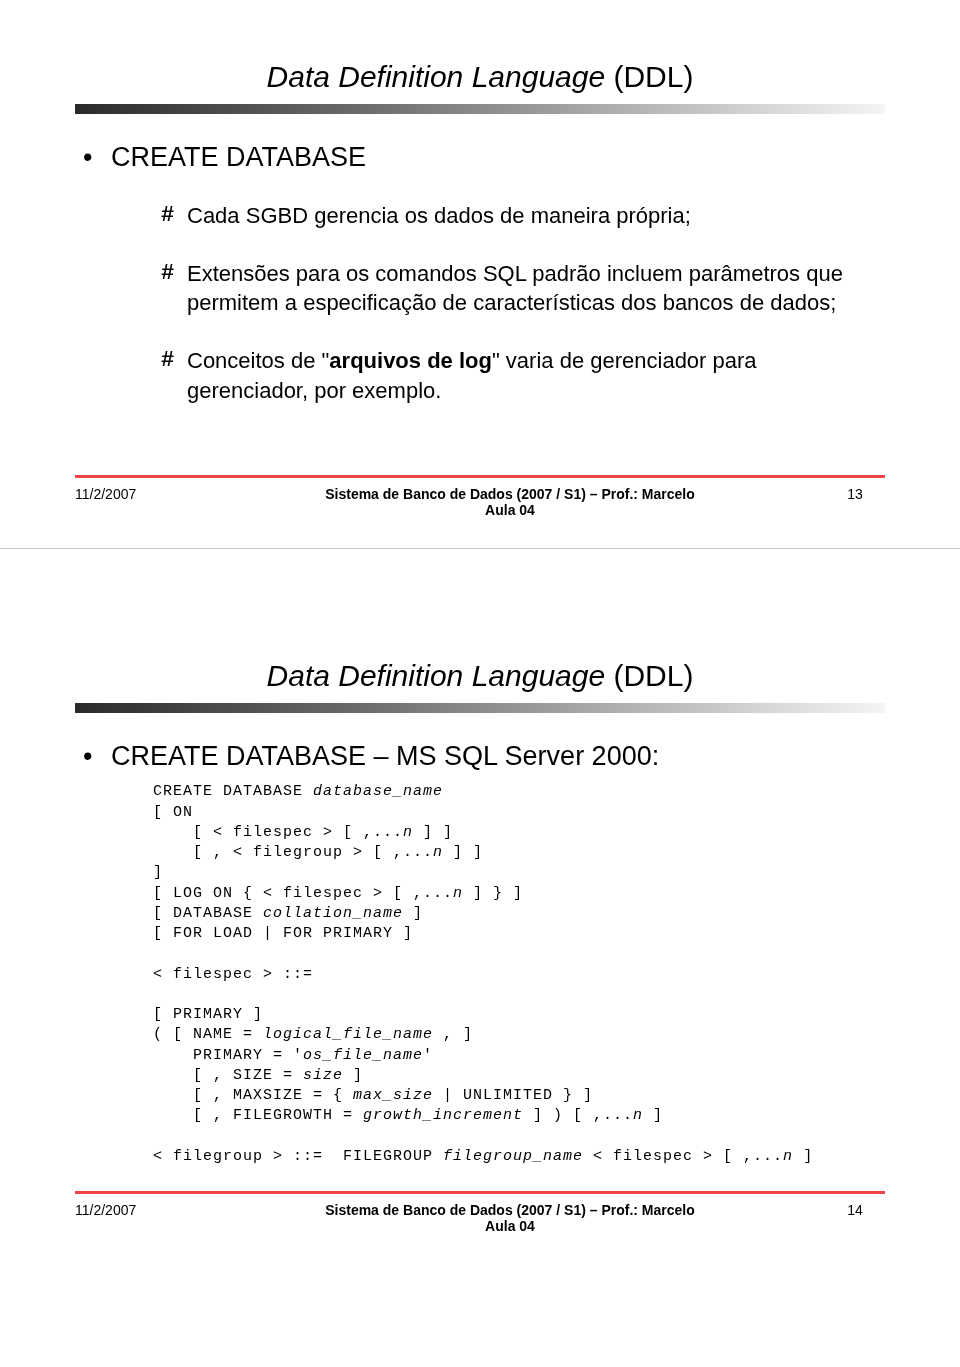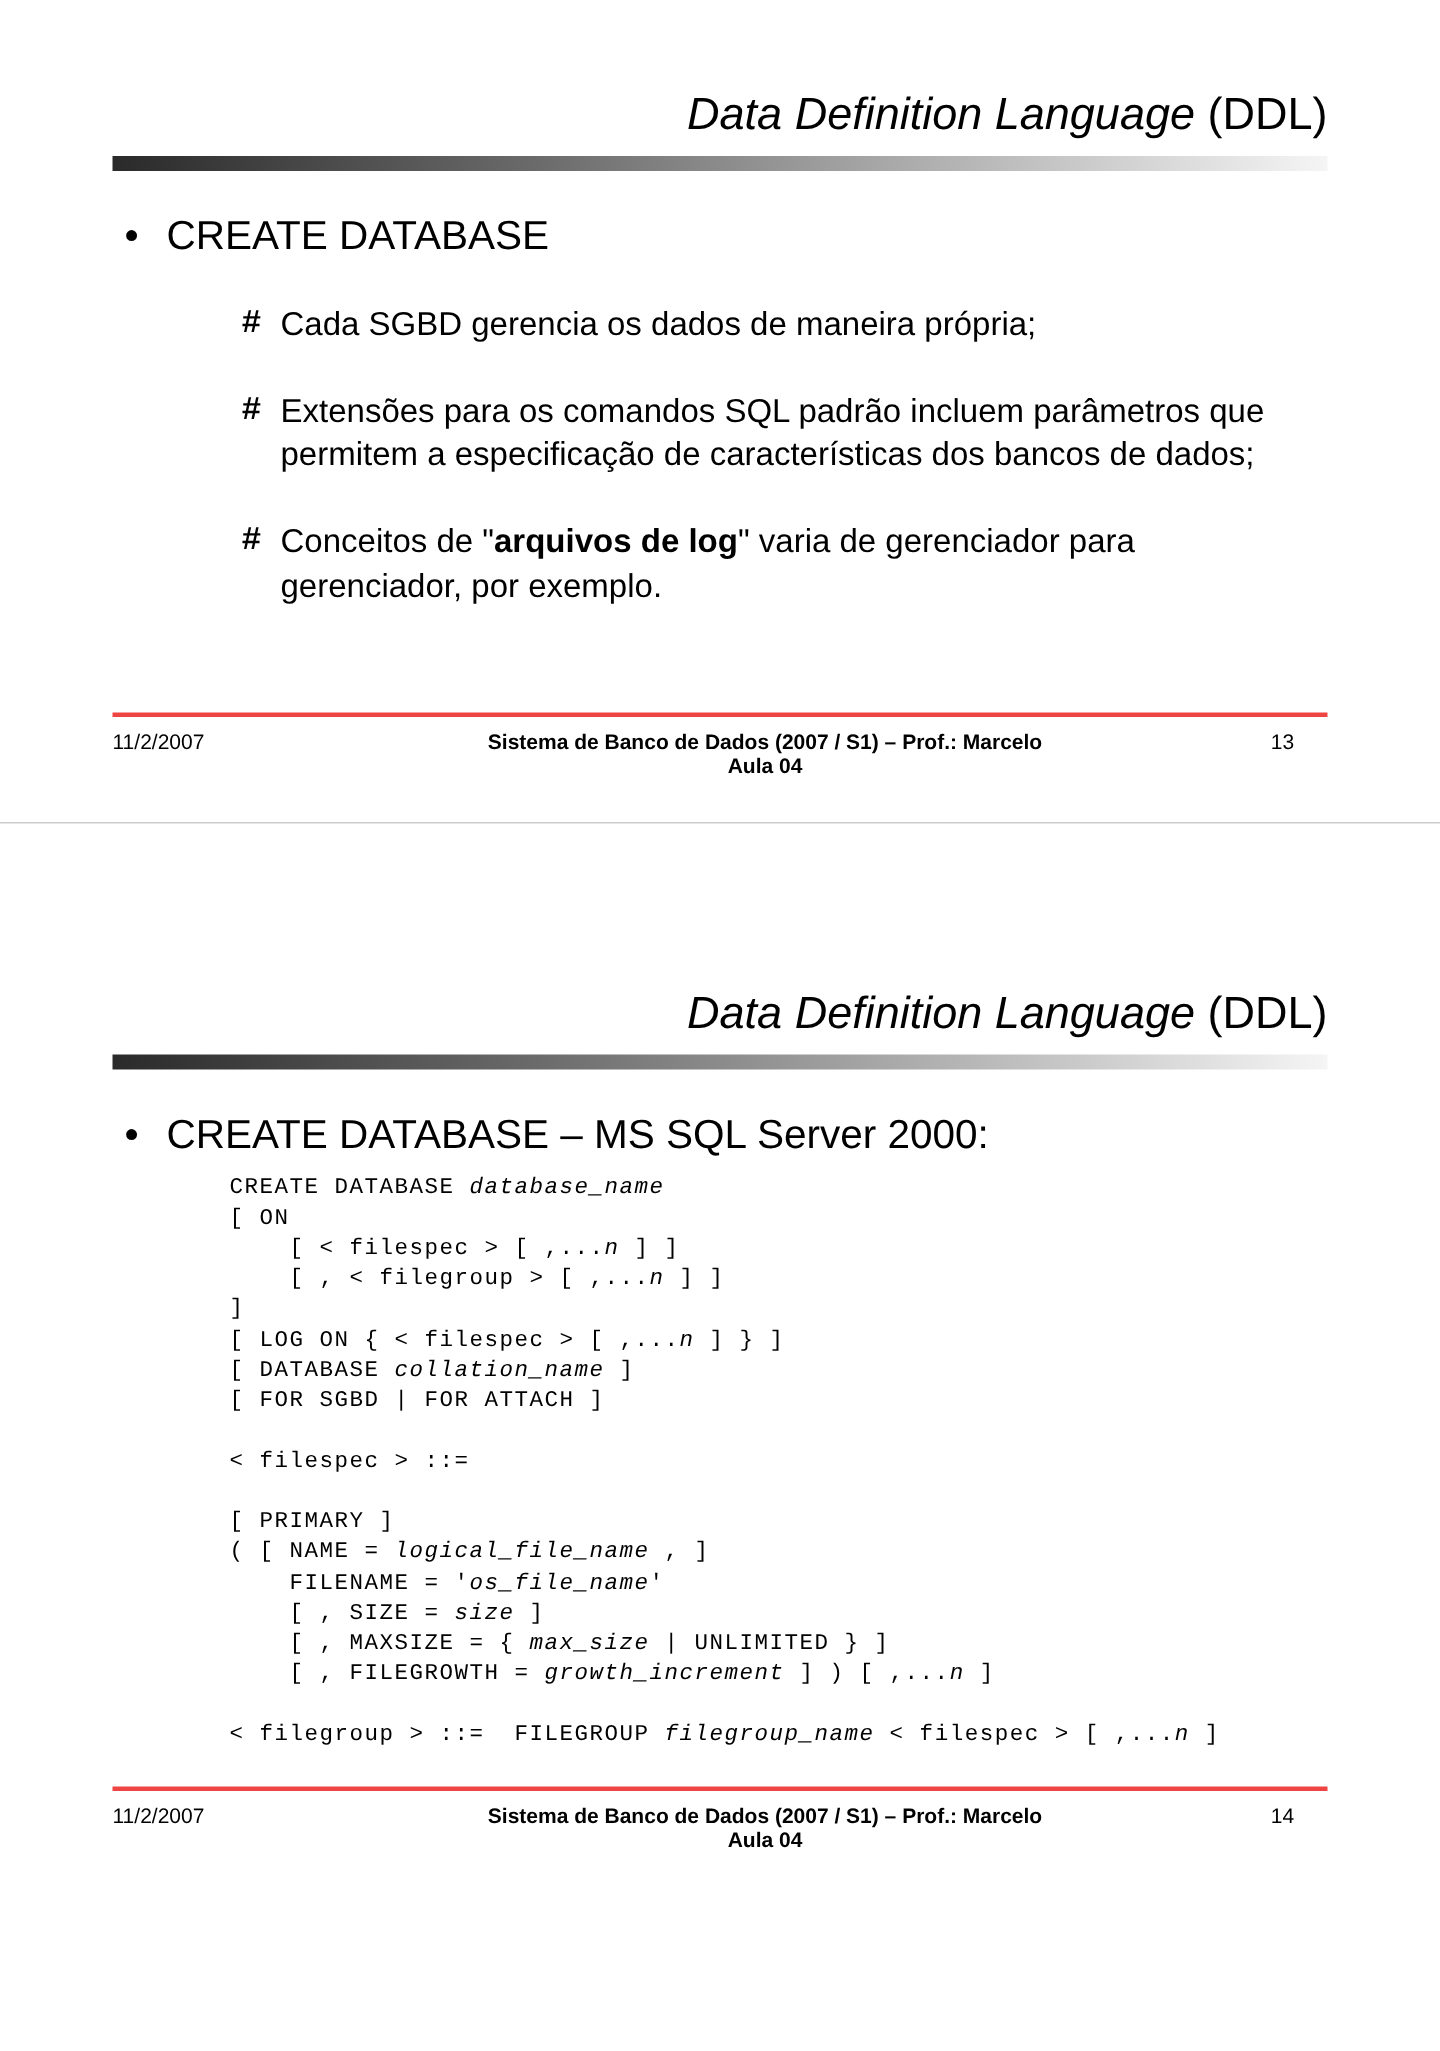--- a/index.html
+++ b/index.html
@@ -13,21 +13,21 @@
     width: 960px;
     padding: 60px 75px 30px 75px;
     position: relative;
   }
   .slide-sep {
     border: none;
     border-top: 1px solid #ccc;
     margin: 0;
   }
   .title {
-    text-align: right;
+    text-align: center;
     font-size: 30px;
     font-weight: normal;
     margin-bottom: 10px;
   }
   .title .ital { font-style: italic; }
   .gradient-bar {
     height: 10px;
     width: 100%;
     background: linear-gradient(to right, #2a2a2a 0%, #6b6b6b 35%, #f5f5f5 100%);
     margin-bottom: 28px;
@@ -125,27 +125,27 @@
   <div class="gradient-bar"></div>
   <div class="content">
     <div class="bullet-l1">CREATE DATABASE – MS SQL Server 2000:</div>
     <div class="code-block"><span>CREATE DATABASE </span><span class="ital">database_name</span>
 <span>[ ON</span>
 <span>    [ &lt; filespec &gt; [ ,...</span><span class="ital">n</span><span> ] ]</span>
 <span>    [ , &lt; filegroup &gt; [ ,...</span><span class="ital">n</span><span> ] ]</span>
 <span>]</span>
 <span>[ LOG ON { &lt; filespec &gt; [ ,...</span><span class="ital">n</span><span> ] } ]</span>
 <span>[ DATABASE </span><span class="ital">collation_name</span><span> ]</span>
-<span>[ FOR SGBD | FOR ATTACH ]</span>
+<span>[ FOR LOAD | FOR PRIMARY ]</span>
 <span></span>
 <span>&lt; filespec &gt; ::=</span>
 <span></span>
 <span>[ PRIMARY ]</span>
 <span>( [ NAME = </span><span class="ital">logical_file_name</span><span> , ]</span>
-<span>    FILENAME = '</span><span class="ital">os_file_name</span><span>'</span>
+<span>    PRIMARY = '</span><span class="ital">os_file_name</span><span>'</span>
 <span>    [ , SIZE = </span><span class="ital">size</span><span> ]</span>
 <span>    [ , MAXSIZE = { </span><span class="ital">max_size</span><span> | UNLIMITED } ]</span>
 <span>    [ , FILEGROWTH = </span><span class="ital">growth_increment</span><span> ] ) [ ,...</span><span class="ital">n</span><span> ]</span>
 <span></span>
 <span>&lt; filegroup &gt; ::=  FILEGROUP </span><span class="ital">filegroup_name</span><span> &lt; filespec &gt; [ ,...</span><span class="ital">n</span><span> ]</span></div>
   </div>
   <div class="footer">
     <div class="date">11/2/2007</div>
     <div class="center">
       <span>Sistema de Banco de Dados (2007 / S1) – Prof.: Marcelo</span><br>

